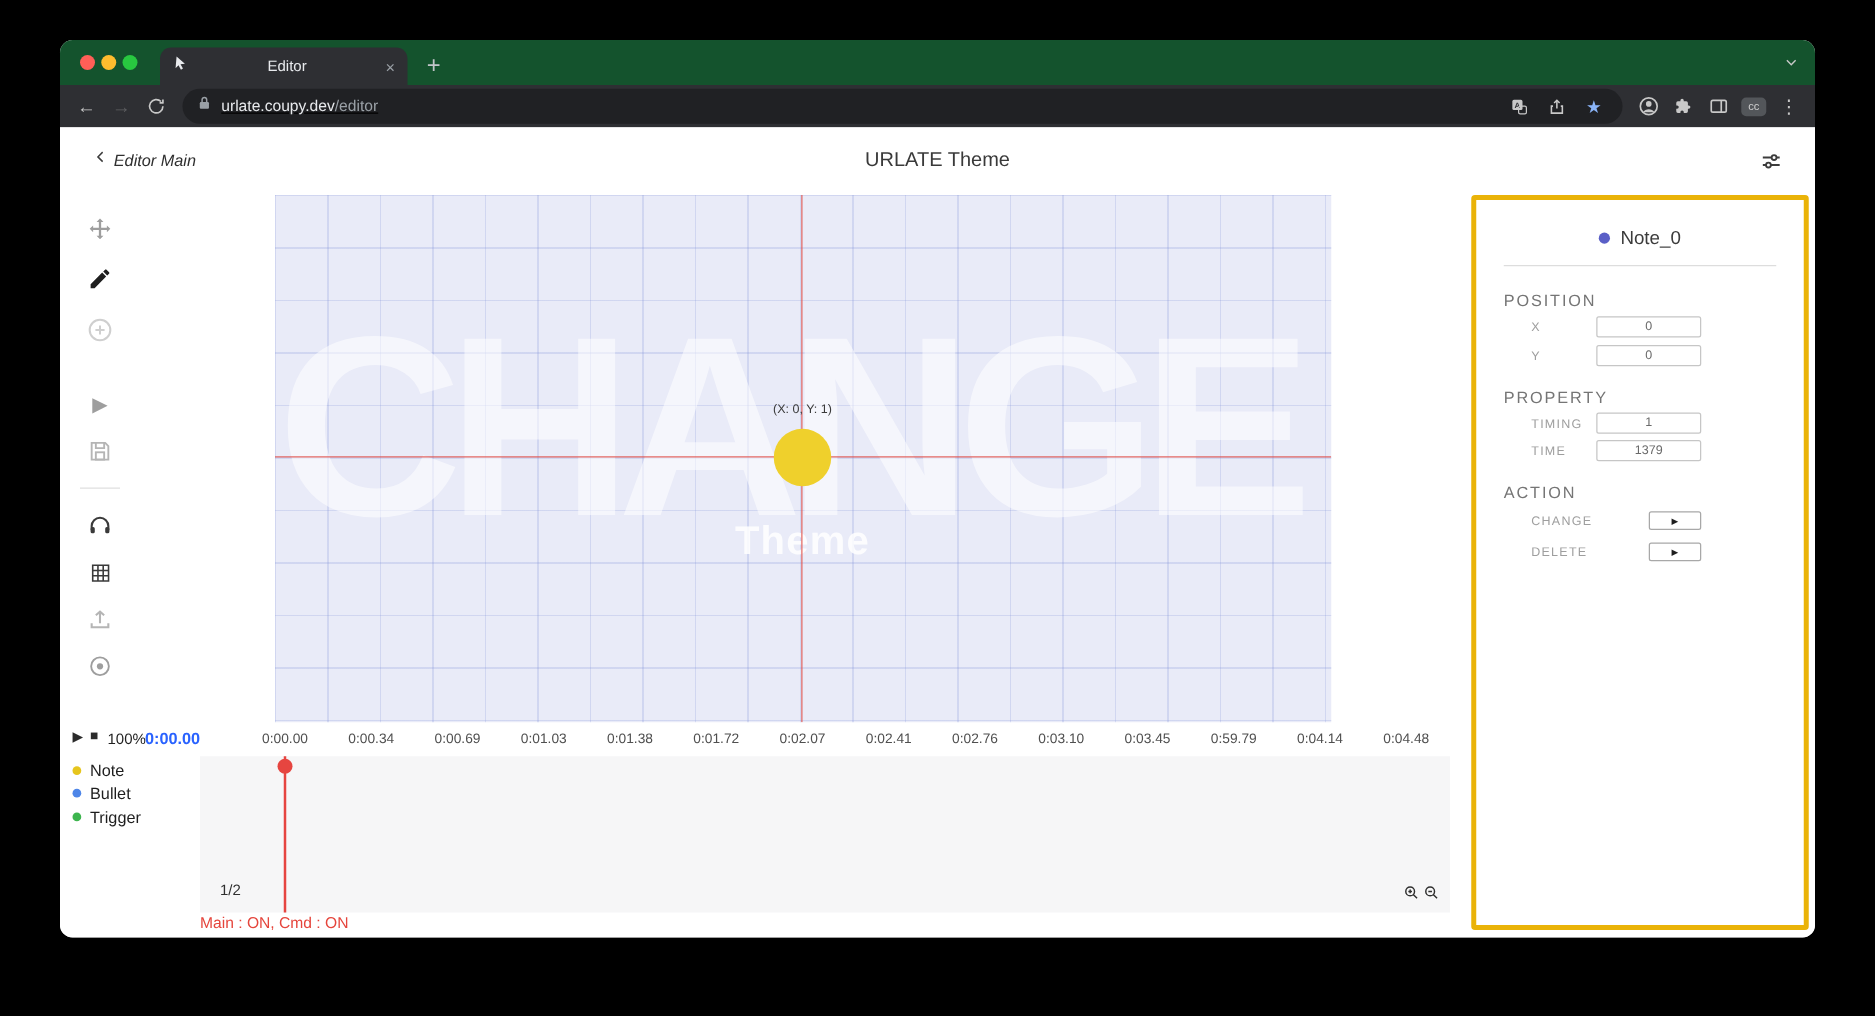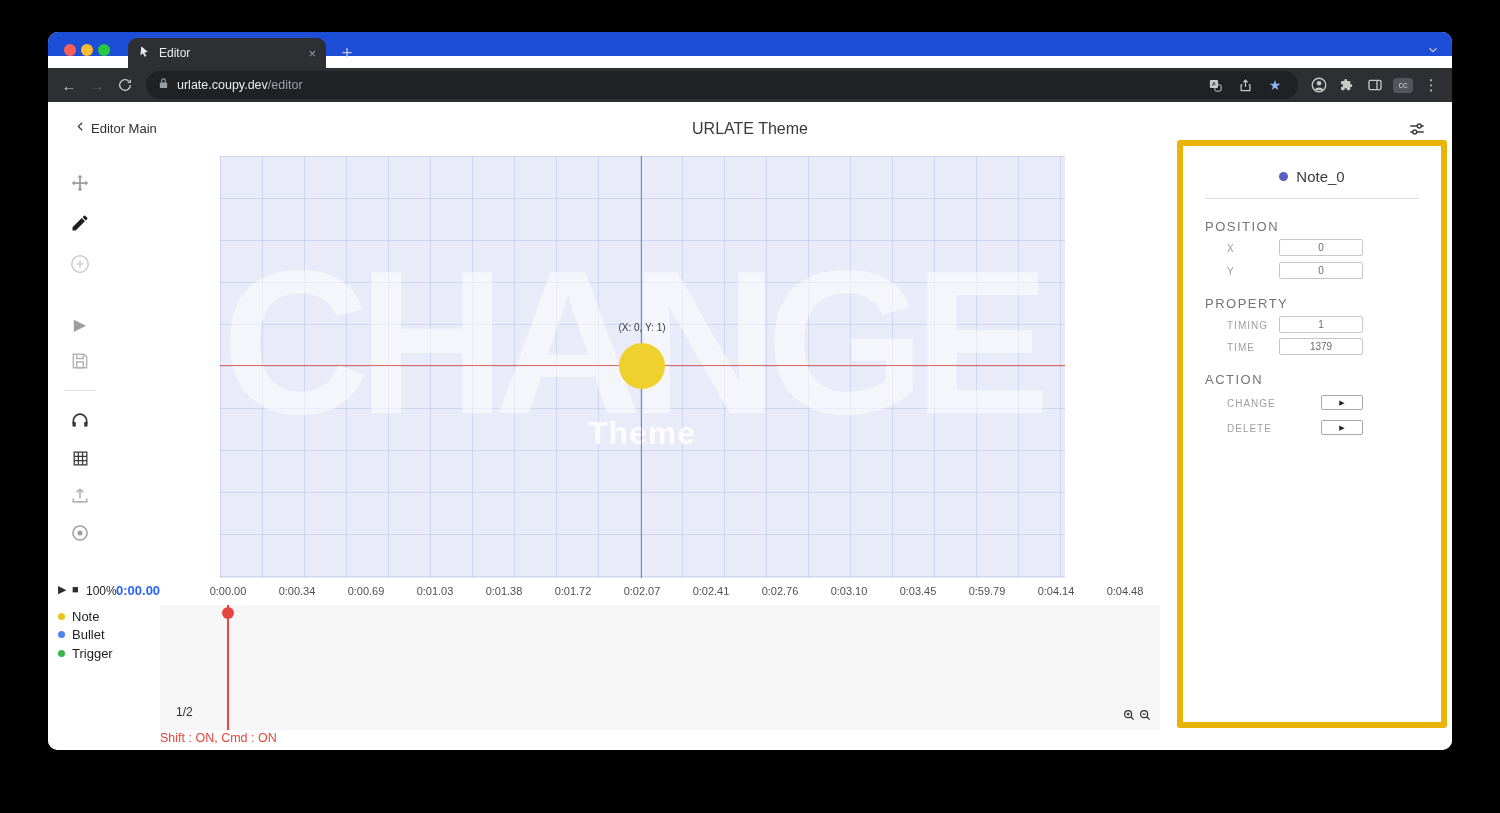--- a/index.html
+++ b/index.html
@@ -1,43 +1,43 @@
 <!DOCTYPE html>
 <html><head>
 <meta charset="utf-8">
 <style>
   * { box-sizing: border-box; }
   body { margin:0; width:1500px; height:813px; background:#000; font-family:"Liberation Sans",sans-serif; position:relative; overflow:hidden; }
 
   .window { position:absolute; left:48px; top:32px; width:1404px; height:718px; border-radius:10px; overflow:hidden; background:#fff; }
 
   
-  .tabstrip { position:absolute; top:0; left:0; right:0; height:24px; background:#1d4ed8; }
+  .tabstrip { position:absolute; top:0; left:0; right:0; height:36px; background:#14532d;text-align:center; }
   .tl { position:absolute; top:12px; width:12px; height:12px; border-radius:50%; }
   .tab { position:absolute; left:80px; top:6px; width:198px; height:30px; background:#2e2f33; border-radius:9px 9px 0 0; display:flex; align-items:center; padding:0 10px; gap:8px; }
   .tab-title { color:#e8eaed; font-size:12px; flex:1; }
   .tab-close { color:#9aa0a6; font-size:13px; cursor:default; }
   .newtab { position:absolute; left:286px; top:8px; width:26px; height:26px; color:#c2c5c9; font-size:19px; display:flex; align-items:center; justify-content:center; }
   .strip-chevron { position:absolute; right:12px; top:11px; }
   .toolbar { position:absolute; top:36px; left:0; right:0; height:34px; background:#2e2f33; display:flex; align-items:center; padding:0 8px; gap:2px; }
   .navbtn { width:26px; height:26px; display:flex; align-items:center; justify-content:center; color:#c8c8c8; font-size:15px; flex:0 0 auto; }
   .omnibox { flex:1; height:28px; border-radius:14px; background:#202124; display:flex; align-items:center; padding:0 12px; gap:8px; margin:0 6px; min-width:0; }
-  .url { display:flex; align-items:flex-start; }
+  .url { display:flex; align-items:flex-start;text-decoration:underline; }
   .url-host { color:#e8eaed; font-size:12.5px; }
   .url-path { color:#9aa0a6; font-size:12.5px; }
   .ob-spacer { flex:1; }
   .obicon { display:flex; align-items:center; justify-content:center; width:22px; }
   .star-glyph { color:#8ab4f8; font-size:14px; }
   .avatar-badge { width:20px; height:15px; border-radius:4px; background:#53565a; color:#d0d0d0; font-size:9px; display:flex; align-items:center; justify-content:center; }
   .kebab { color:#c8c8c8; font-size:15px; }
 
   
   .page { position:absolute; top:70px; left:0; right:0; bottom:0; background:#fff; }
   .appbar { position:absolute; top:0; left:0; width:100%; height:54px; background:#fff; }
-  .backgroup { position:absolute; left:26px; top:17px; display:flex; align-items:center; gap:4px; }
+  .backgroup { position:absolute; left:26px; top:17px; display:flex; align-items:center; gap:4px;font-style:italic; }
   .backlabel { font-size:13px; color:#2f2f2f; }
   .apptitle { position:absolute; left:0; top:18px; width:100%; text-align:center; font-size:16px; color:#3a3a3a; }
   .tunebtn { position:absolute; right:26px; top:18px; }
 
   .railbtn { position:absolute; left:20px; width:24px; height:24px; display:flex; align-items:center; justify-content:center; }
   .rail-divider { position:absolute; left:16px; top:288px; width:32px; border-top:1px solid #e0e0e0; }
   .rail-play-glyph { color:#9e9e9e; font-size:16px; }
 
   
   .grid { position:absolute; left:172px; top:54px; width:845px; height:422px; overflow:hidden; background-color:#e9ebf8;
@@ -65,21 +65,21 @@
   .llabel { font-size:13px; color:#1e1e1e; }
 
   .track { position:absolute; left:112px; top:503px; width:1000px; height:125px; background:#f6f6f7; }
   .playhead { position:absolute; left:67px; top:0; width:2px; height:100%; background:#e64540; }
   .ph-handle { position:absolute; left:62px; top:2px; width:12px; height:12px; border-radius:50%; background:#e64540; }
   .pageind { position:absolute; left:16px; bottom:11px; font-size:12px; color:#2f2f2f; }
   .zoombtns { position:absolute; right:8px; bottom:4px; display:flex; gap:2px; }
   .status { position:absolute; left:112px; top:629px; font-size:12.5px; color:#e5453c; }
 
   
-  .inspector { position:absolute; left:1129px; top:38px; width:270px; height:588px; border:6px solid #eab308; border-radius:3px; background:#fff; }
+  .inspector { position:absolute; left:1129px; top:54px; width:270px; height:588px; border:4px solid #eab308; border-radius:3px; background:#fff; }
   .insp-title { position:absolute; top:22px; left:0; width:100%; display:flex; justify-content:center; align-items:center; gap:8px; }
   .insp-dot { width:9px; height:9px; border-radius:50%; background:#5a5fc7; }
   .insp-name { font-size:15px; color:#3c3c3c; }
   .insp-hr { position:absolute; top:52px; left:22px; right:22px; border-top:1px solid #ddd; }
   .sec { position:absolute; left:22px; font-size:13px; color:#757575; letter-spacing:1.5px; }
   .flabel { position:absolute; left:44px; font-size:10px; color:#9e9e9e; letter-spacing:1px; }
   .finput { position:absolute; left:96px; width:84px; height:17px; border:1px solid #c6c6c6; border-radius:2px; font-size:10px; color:#6a6a6a; text-align:center; padding:0; background:#fff; font-family:"Liberation Sans",sans-serif; }
   .abtn { position:absolute; left:138px; width:42px; height:15px; border:1px solid #a8a8a8; border-radius:2px; display:flex; align-items:center; justify-content:center; background:#fff; font-size:7px; color:#1e1e1e; padding:0; }
 </style>
 </head>
@@ -289,21 +289,21 @@
               <path d="M8 10.5h5M10.5 8v5"></path>
             </svg></span>
         <span><svg width="14" height="14" viewBox="0 0 24 24" fill="none" stroke="#2f2f2f" stroke-width="2">
               <circle cx="10.5" cy="10.5" r="6"></circle>
               <path d="M15 15l5 5"></path>
               <path d="M8 10.5h5"></path>
             </svg></span>
       </div>
     </div>
 
-    <div class="status">Shift : ON, Cmd : ON</div>
+    <div class="status">Main : ON, Cmd : ON</div>
 
     <div class="inspector">
       <div class="insp-title">
         <span class="insp-dot"></span>
         <span class="insp-name">Note_0</span>
       </div>
       <div class="insp-hr"></div>
 
       <div class="sec" style="top:73px">POSITION</div>
       <span class="flabel" style="top:97px">X</span>

